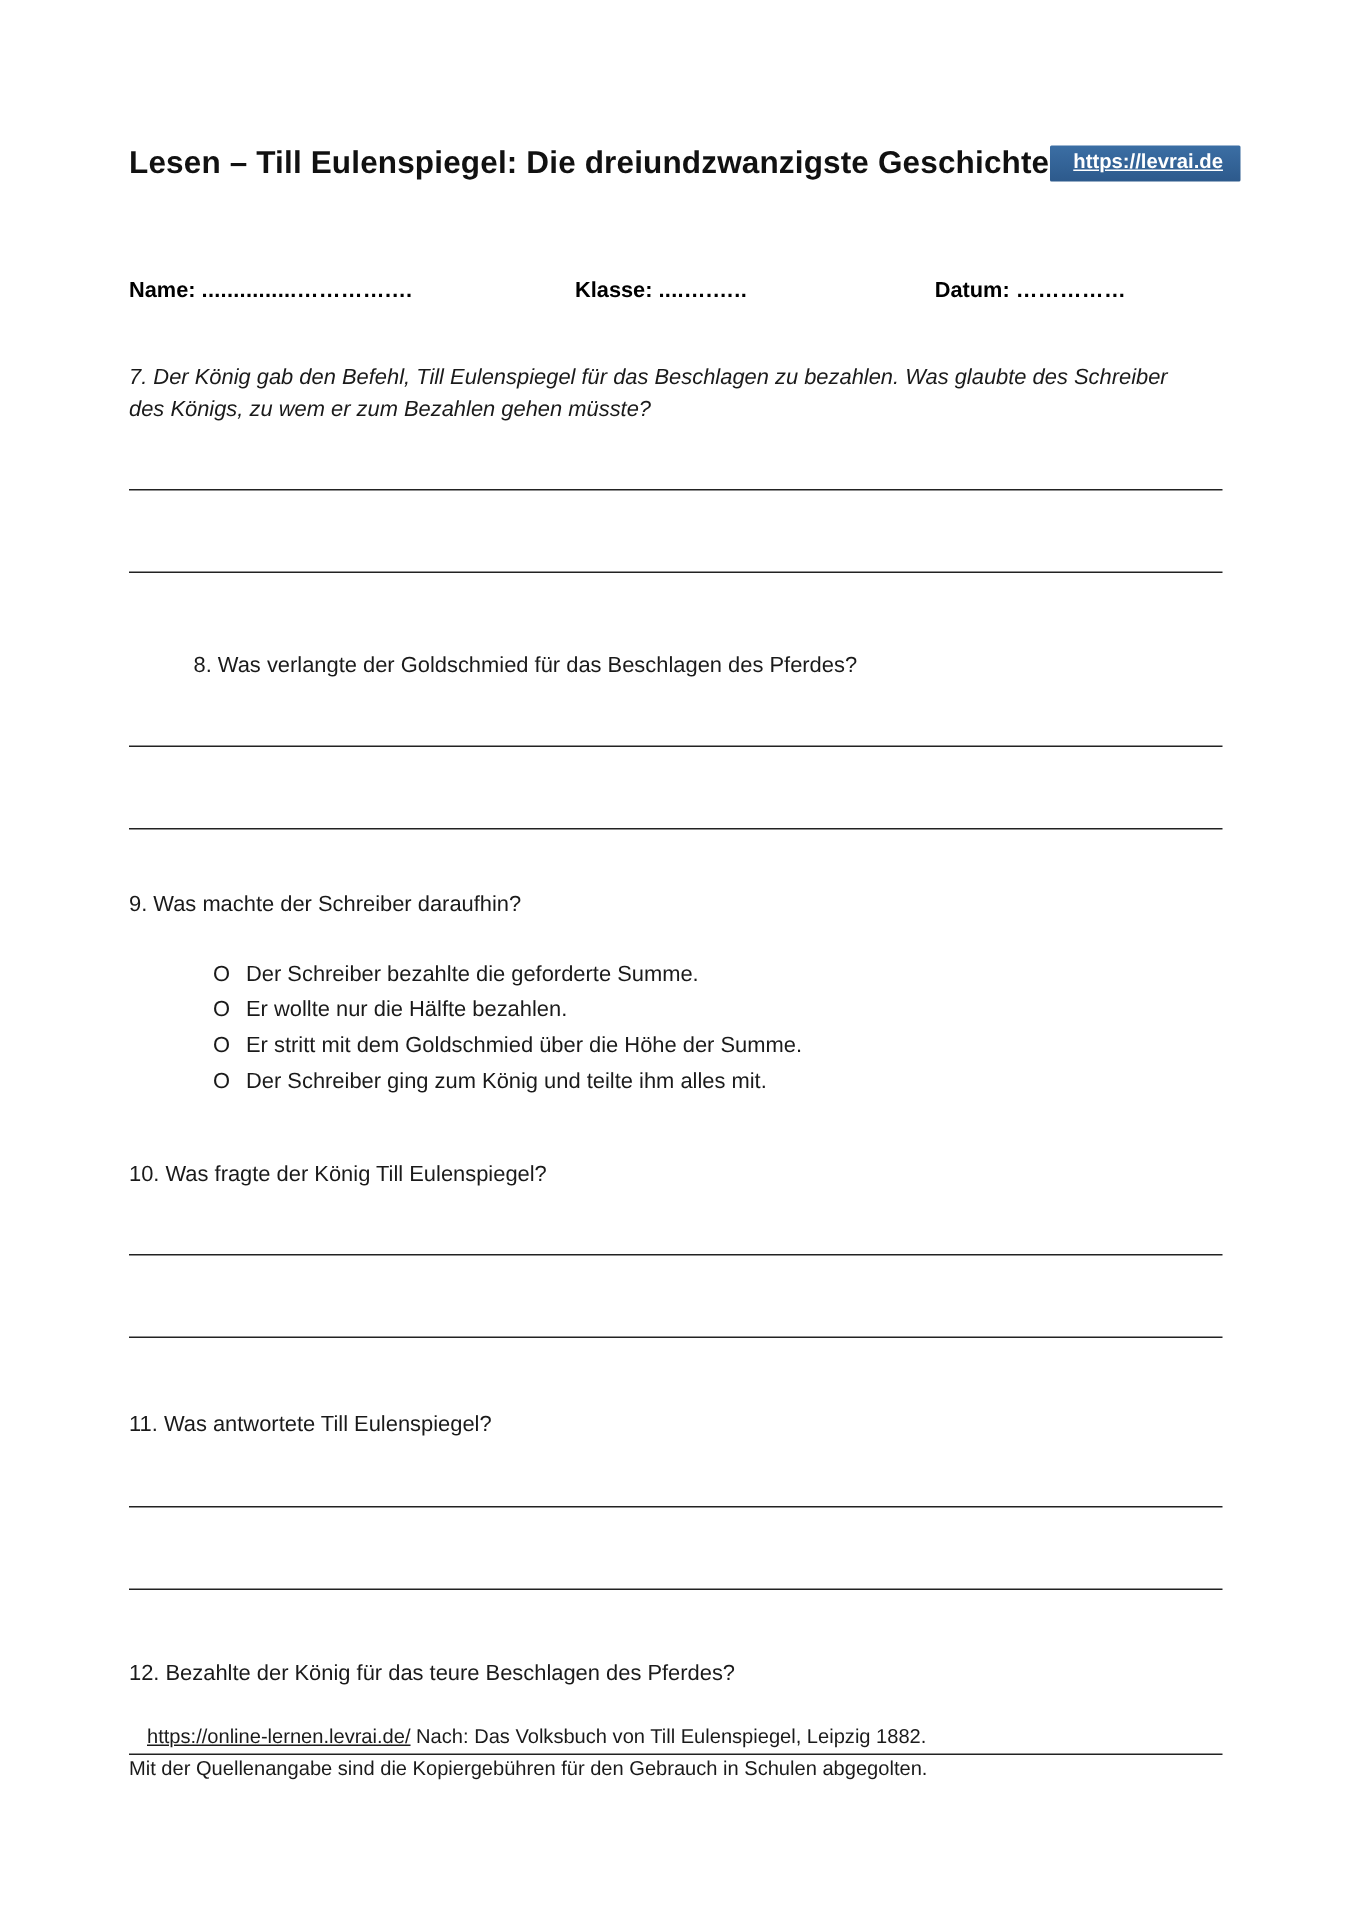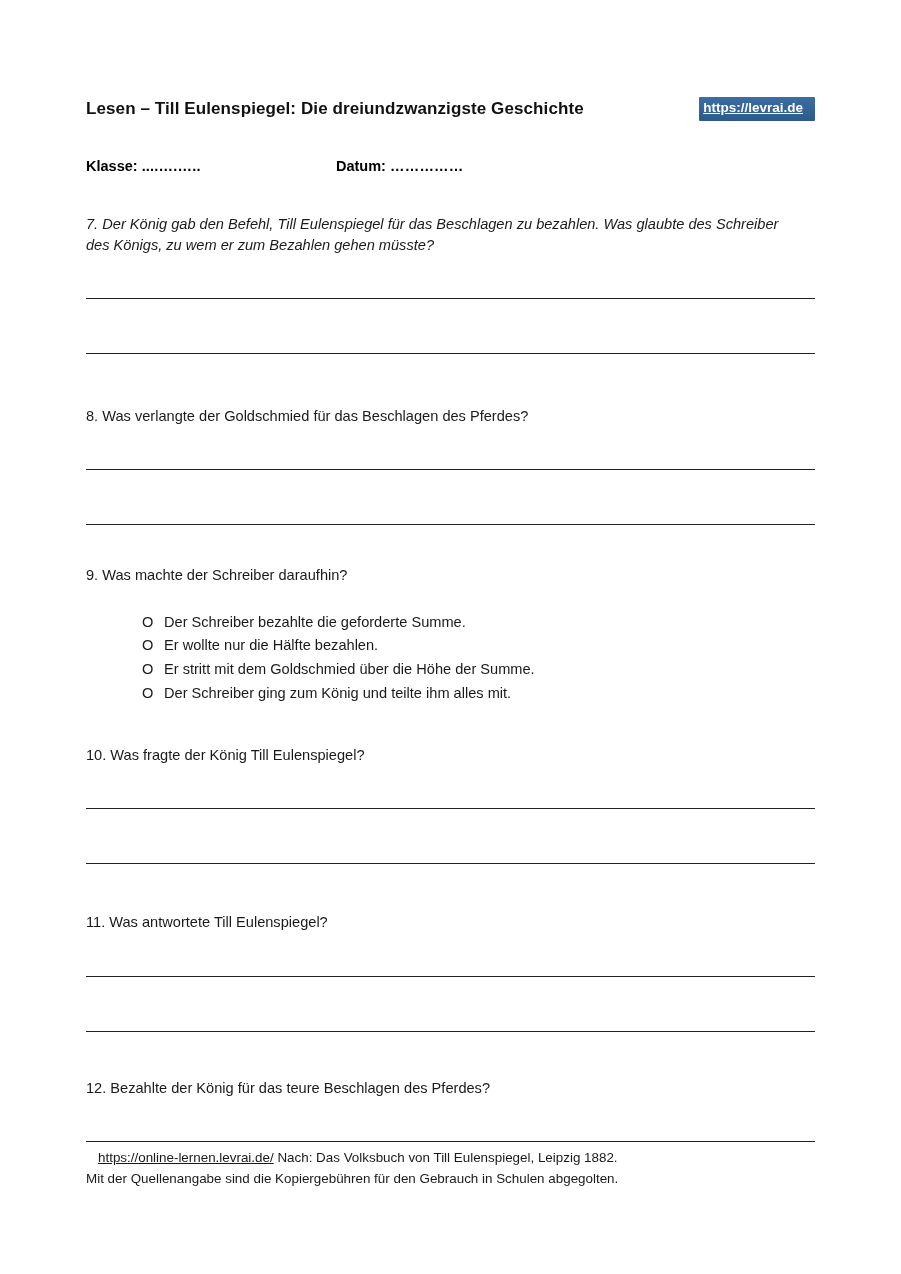--- a/index.html
+++ b/index.html
@@ -25,64 +25,64 @@
   }
 
   
   .header-row {
     display: flex;
     align-items: center;
     justify-content: space-between;
     height: 26px;
   }
   .doc-title {
-    font-size: 17px;
+    font-size: 21px;
     font-weight: bold;
     letter-spacing: 0.1px;
     white-space: nowrap;
     color: #111111;
   }
   .url-badge {
     background: #2e5c8a;
     background: linear-gradient(180deg,#3b6ea4 0%, #2d5a8c 100%);
     color: #ffffff;
     font-size: 13.5px;
     font-weight: bold;
-    padding: 4px 12px 5px 4px;
+    padding: 4px 12px 5px 16px;
     border-radius: 1px;
     text-decoration: underline;
     white-space: nowrap;
     line-height: 1.1;
   }
 
   
   .meta-row {
     margin-top: 36px;
     display: flex;
     align-items: baseline;
     font-size: 14.5px;
     font-weight: bold;
   }
   .meta-name  { width: 310px; }
-  .meta-klasse{ width: 250px; }
+  .meta-klasse{ width: 250px; margin-top: 28px; }
   .meta-datum { width: 200px; }
   .meta-dots {
     font-weight: bold;
     letter-spacing: 0.2px;
   }
 
   
   .question {
     font-size: 14.6px;
     line-height: 1.45;
     color: #1a1a1a;
     margin: 0;
   }
   .q7  { margin-top: 40px; width: 700px; font-style: italic; }
-  .q8  { margin-top: 52px; }
+  .q8  { margin-top: 52px; margin-left: 43px; }
   .q9  { margin-top: 40px; }
   .q10 { margin-top: 40px; }
   .q11 { margin-top: 48px; }
   .q12 { margin-top: 46px; }
 
   .rule {
     border: 0;
     border-top: 1px solid #222222;
     margin: 0;
     width: 729px;
@@ -130,20 +130,24 @@
 <body>
 
 <div class="page">
 
   <div class="header-row">
     <div class="doc-title">Lesen – Till Eulenspiegel: Die dreiundzwanzigste  Geschichte</div>
     <div class="url-badge">https://levrai.de</div>
   </div>
 
   <div class="meta-row">
+    <div class="meta-name">
+      <span>Name:</span>
+      <span class="meta-dots">...............………….…</span>
+    </div>
     <div class="meta-klasse">
       <span>Klasse:</span>
       <span class="meta-dots">....….…..</span>
     </div>
     <div class="meta-datum">
       <span>Datum:</span>
       <span class="meta-dots">……………</span>
     </div>
   </div>
 

